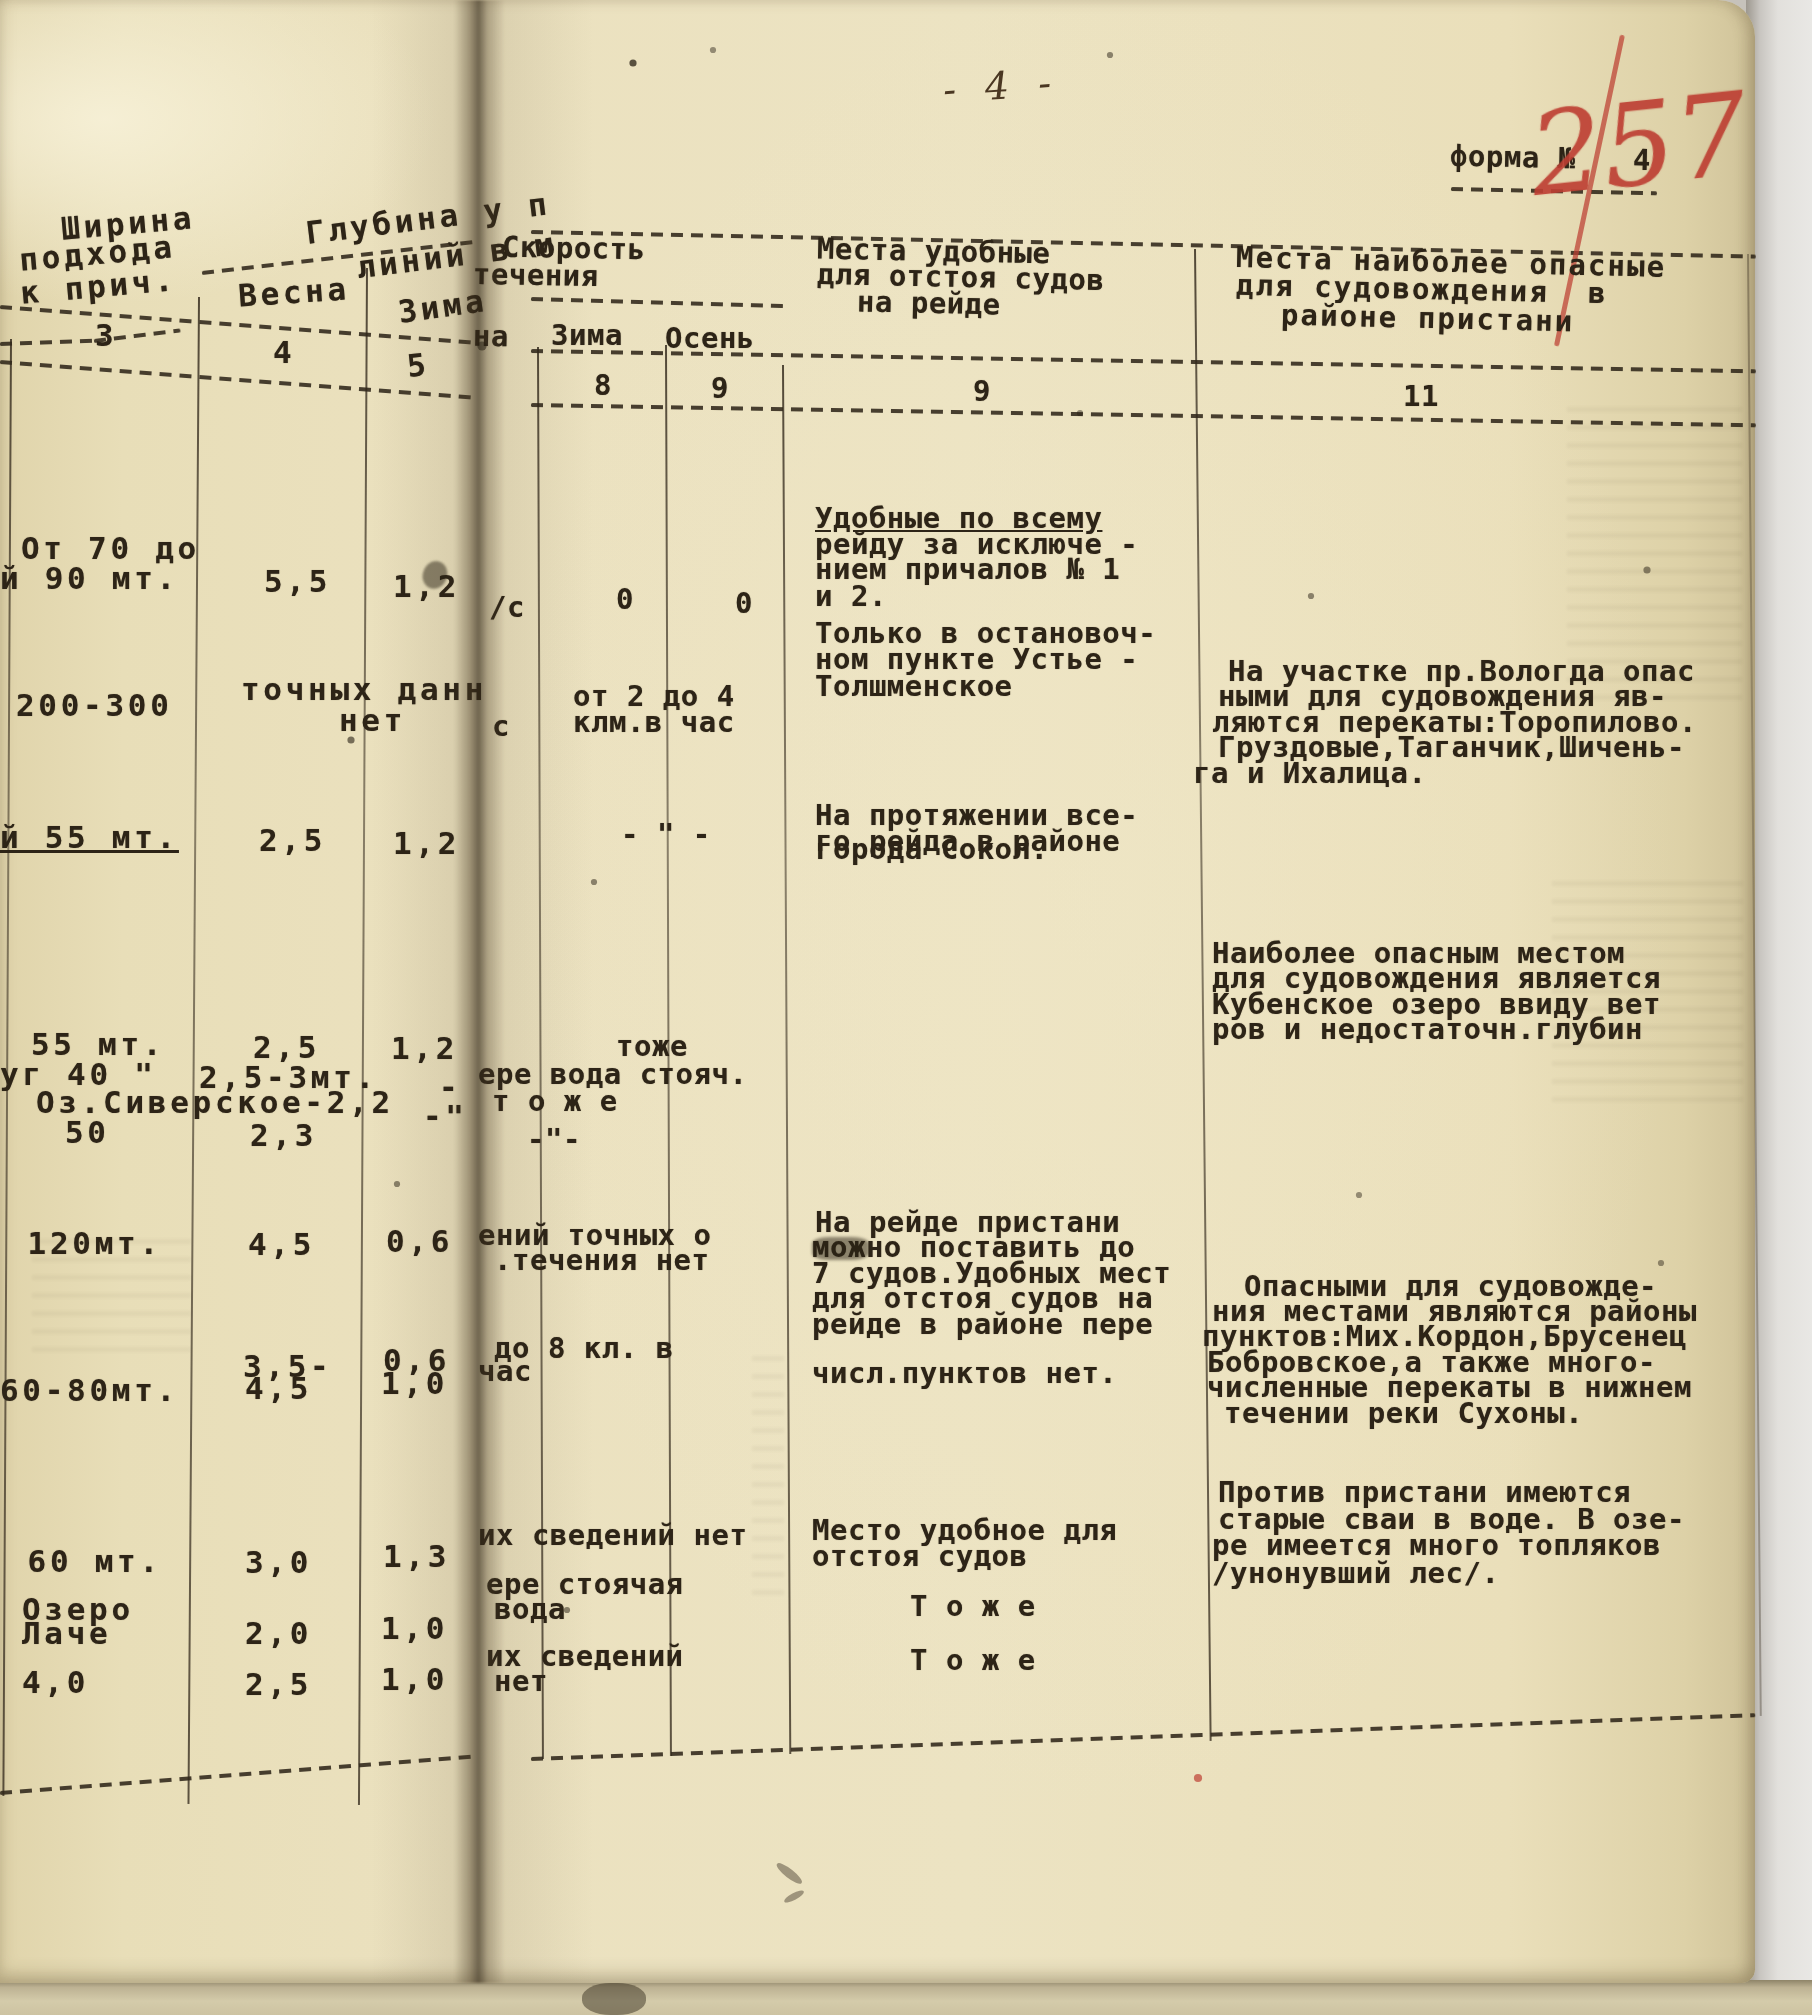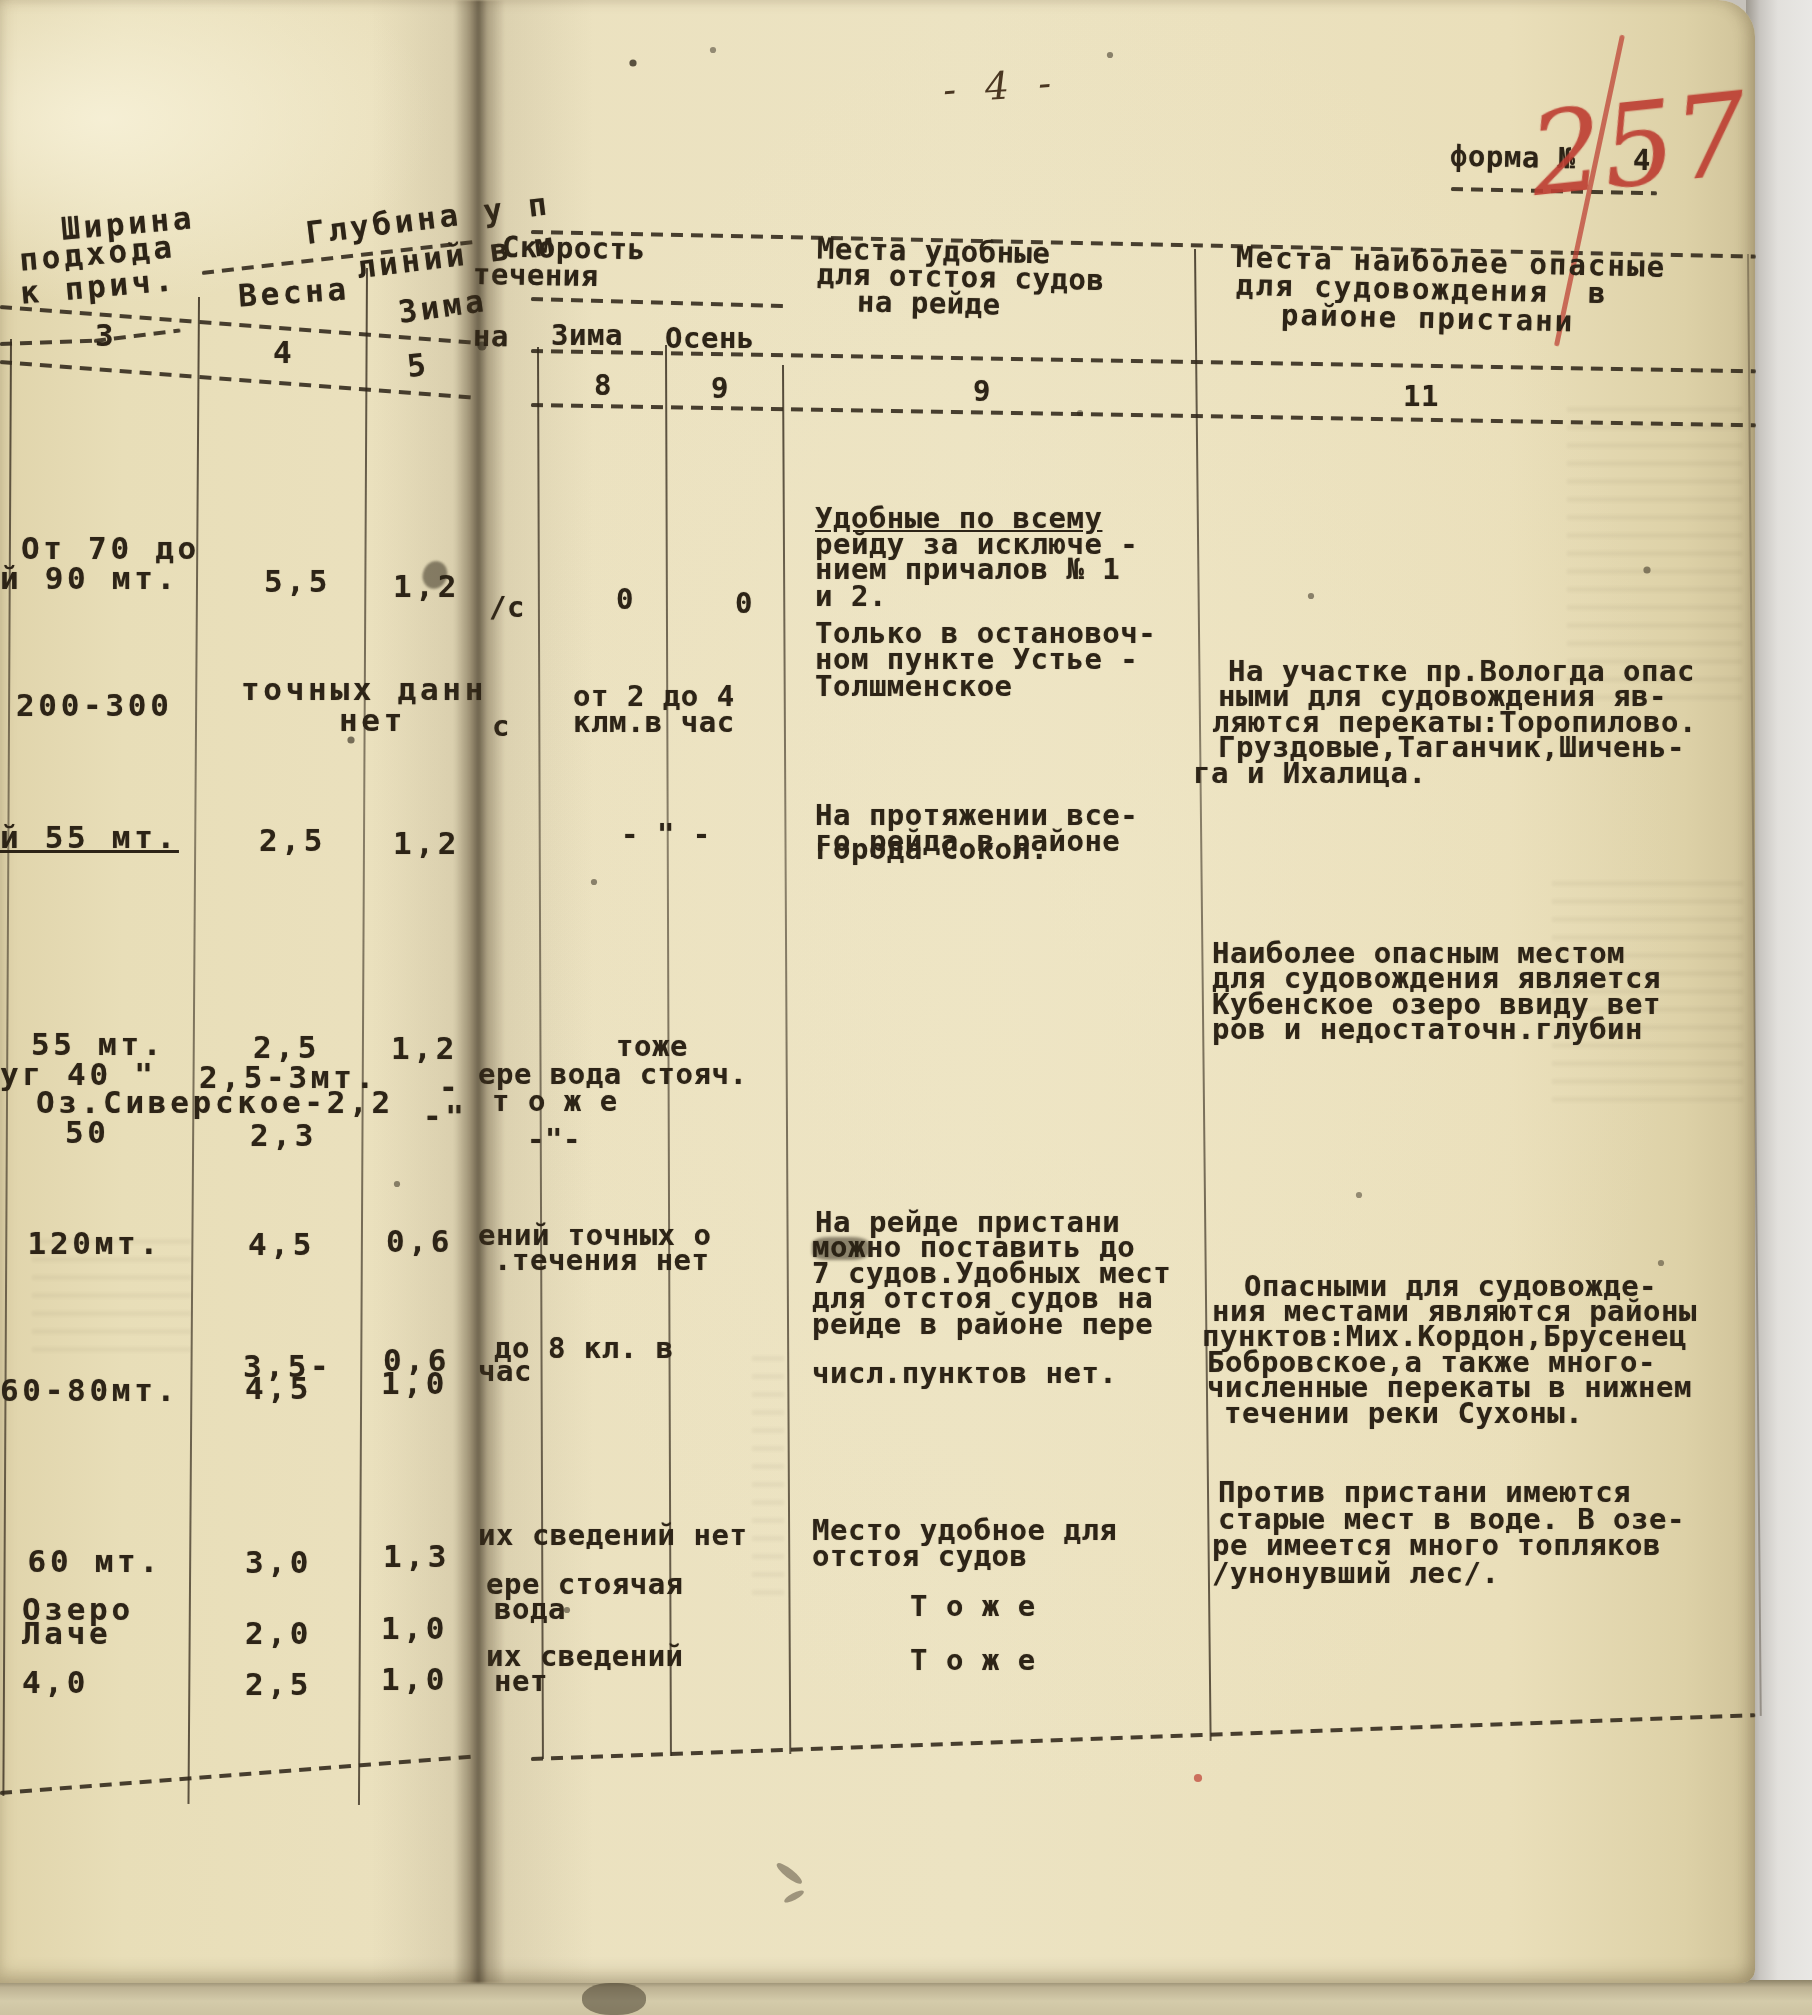--- a/index.html
+++ b/index.html
@@ -191,21 +191,21 @@
   <div class="tw lp" style="left:381px;top:1367px;">1,0</div>
   <div class="tw lp" style="left:0;top:1374px;">60-80мт.</div>
 
   <div class="tw rp" style="left:478px;top:1520px;">их сведений нет</div>
   <div class="tw lp" style="left:27.6px;top:1545px;">60 мт.</div>
   <div class="tw lp" style="left:245px;top:1546px;">3,0</div>
   <div class="tw lp" style="left:383px;top:1540px;">1,3</div>
   <div class="tw rp" style="left:812px;top:1515px;">Место удобное для</div>
   <div class="tw rp" style="left:812px;top:1541px;">отстоя судов</div>
   <div class="tw rp" style="left:1218px;top:1477px;">Против пристани имеются</div>
-  <div class="tw rp" style="left:1218px;top:1504px;">старые мест в воде. В озе-</div>
+  <div class="tw rp" style="left:1218px;top:1504px;">старые сваи в воде. В озе-</div>
   <div class="tw rp" style="left:1212px;top:1530px;">ре имеется много топляков</div>
   <div class="tw rp" style="left:1212px;top:1558px;">/унонувший лес/.</div>
 
   <div class="tw rp" style="left:486px;top:1569px;">ере стоячая</div>
   <div class="tw rp" style="left:494px;top:1594px;">вода</div>
   <div class="tw lp" style="left:22px;top:1593px;">Озеро</div>
   <div class="tw lp" style="left:22px;top:1617px;">Лаче</div>
   <div class="tw lp" style="left:245px;top:1617px;">2,0</div>
   <div class="tw lp" style="left:381px;top:1612px;">1,0</div>
   <div class="tw rp" style="left:910px;top:1591px;">Т о ж е</div>

